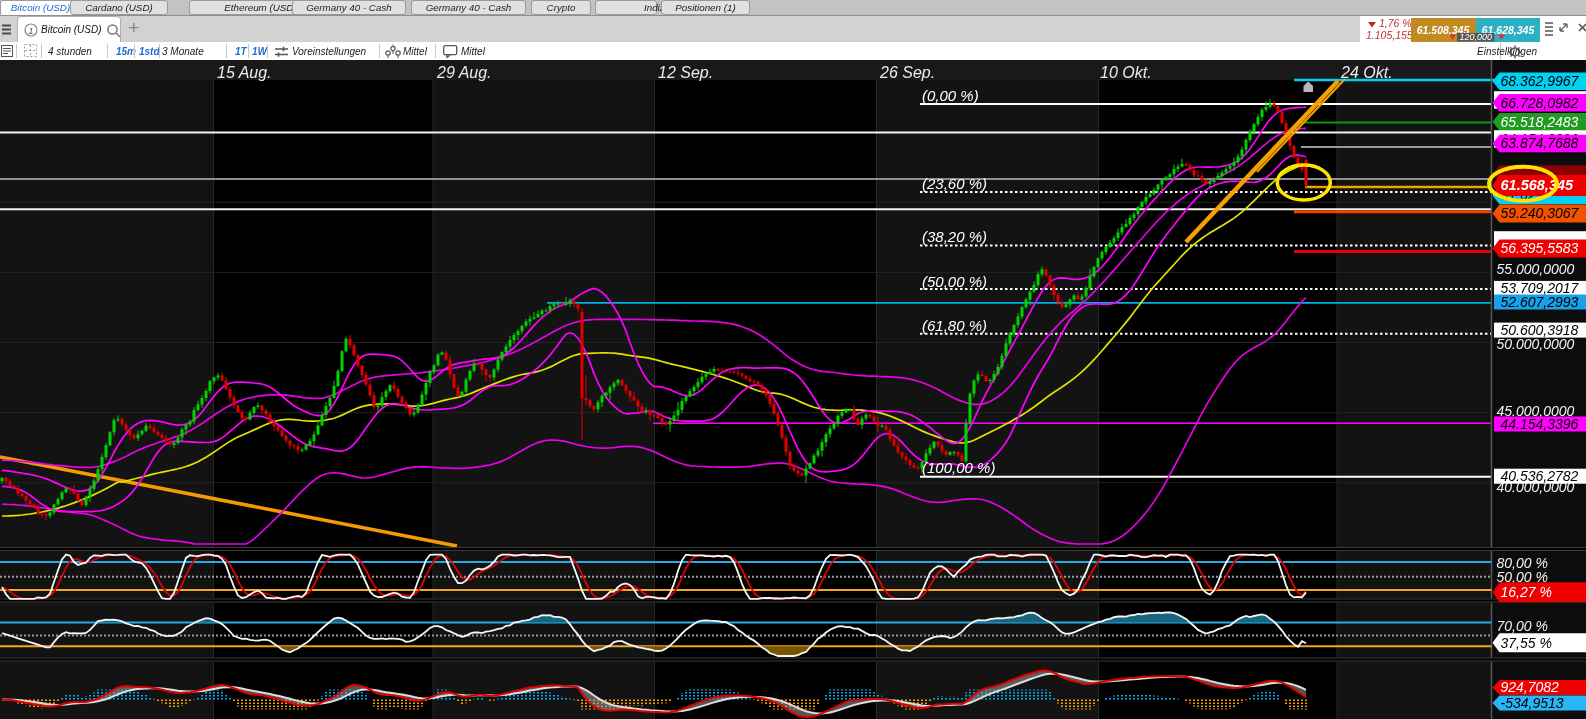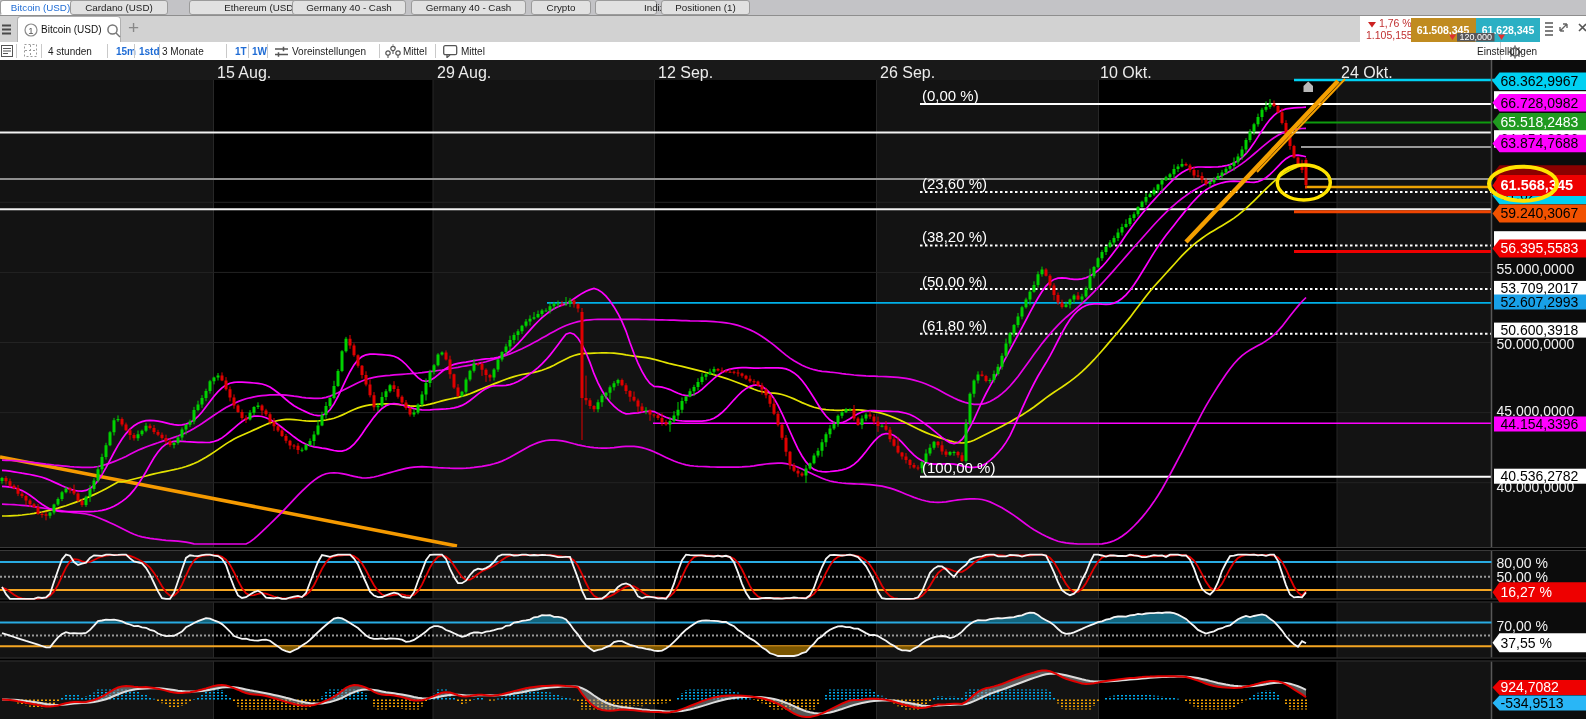--- a/index.html
+++ b/index.html
@@ -1,17 +1,17 @@
 <!DOCTYPE html>
 <html><head><meta charset="utf-8">
 <style>
 * { margin:0; padding:0; box-sizing:border-box; }
 html,body { width:1586px; height:719px; overflow:hidden; background:#000;
   font-family:"Liberation Sans", sans-serif; }
-.page { position:relative; width:1586px; height:719px; }
+.page { position:relative; width:1586px; height:719px;font-style:italic; }
 .abs { position:absolute; }
 
 #row1 { left:0; top:0; width:1586px; height:16px; background:#c3c3c6;
   border-bottom:1px solid #8e8e8e; }
 .tab { position:absolute; top:0; height:15px; background:#e1e1e1;
   border:1px solid #9b9b9b; border-radius:3px; font-size:9.8px; color:#222;
   text-align:center; line-height:14px; }
 .tab.active { background:#fff; color:#1f6cd5; border-bottom-color:#fff; }
 
 #row2 { left:0; top:16px; width:1586px; height:26px; background:#d2d2d2; }

